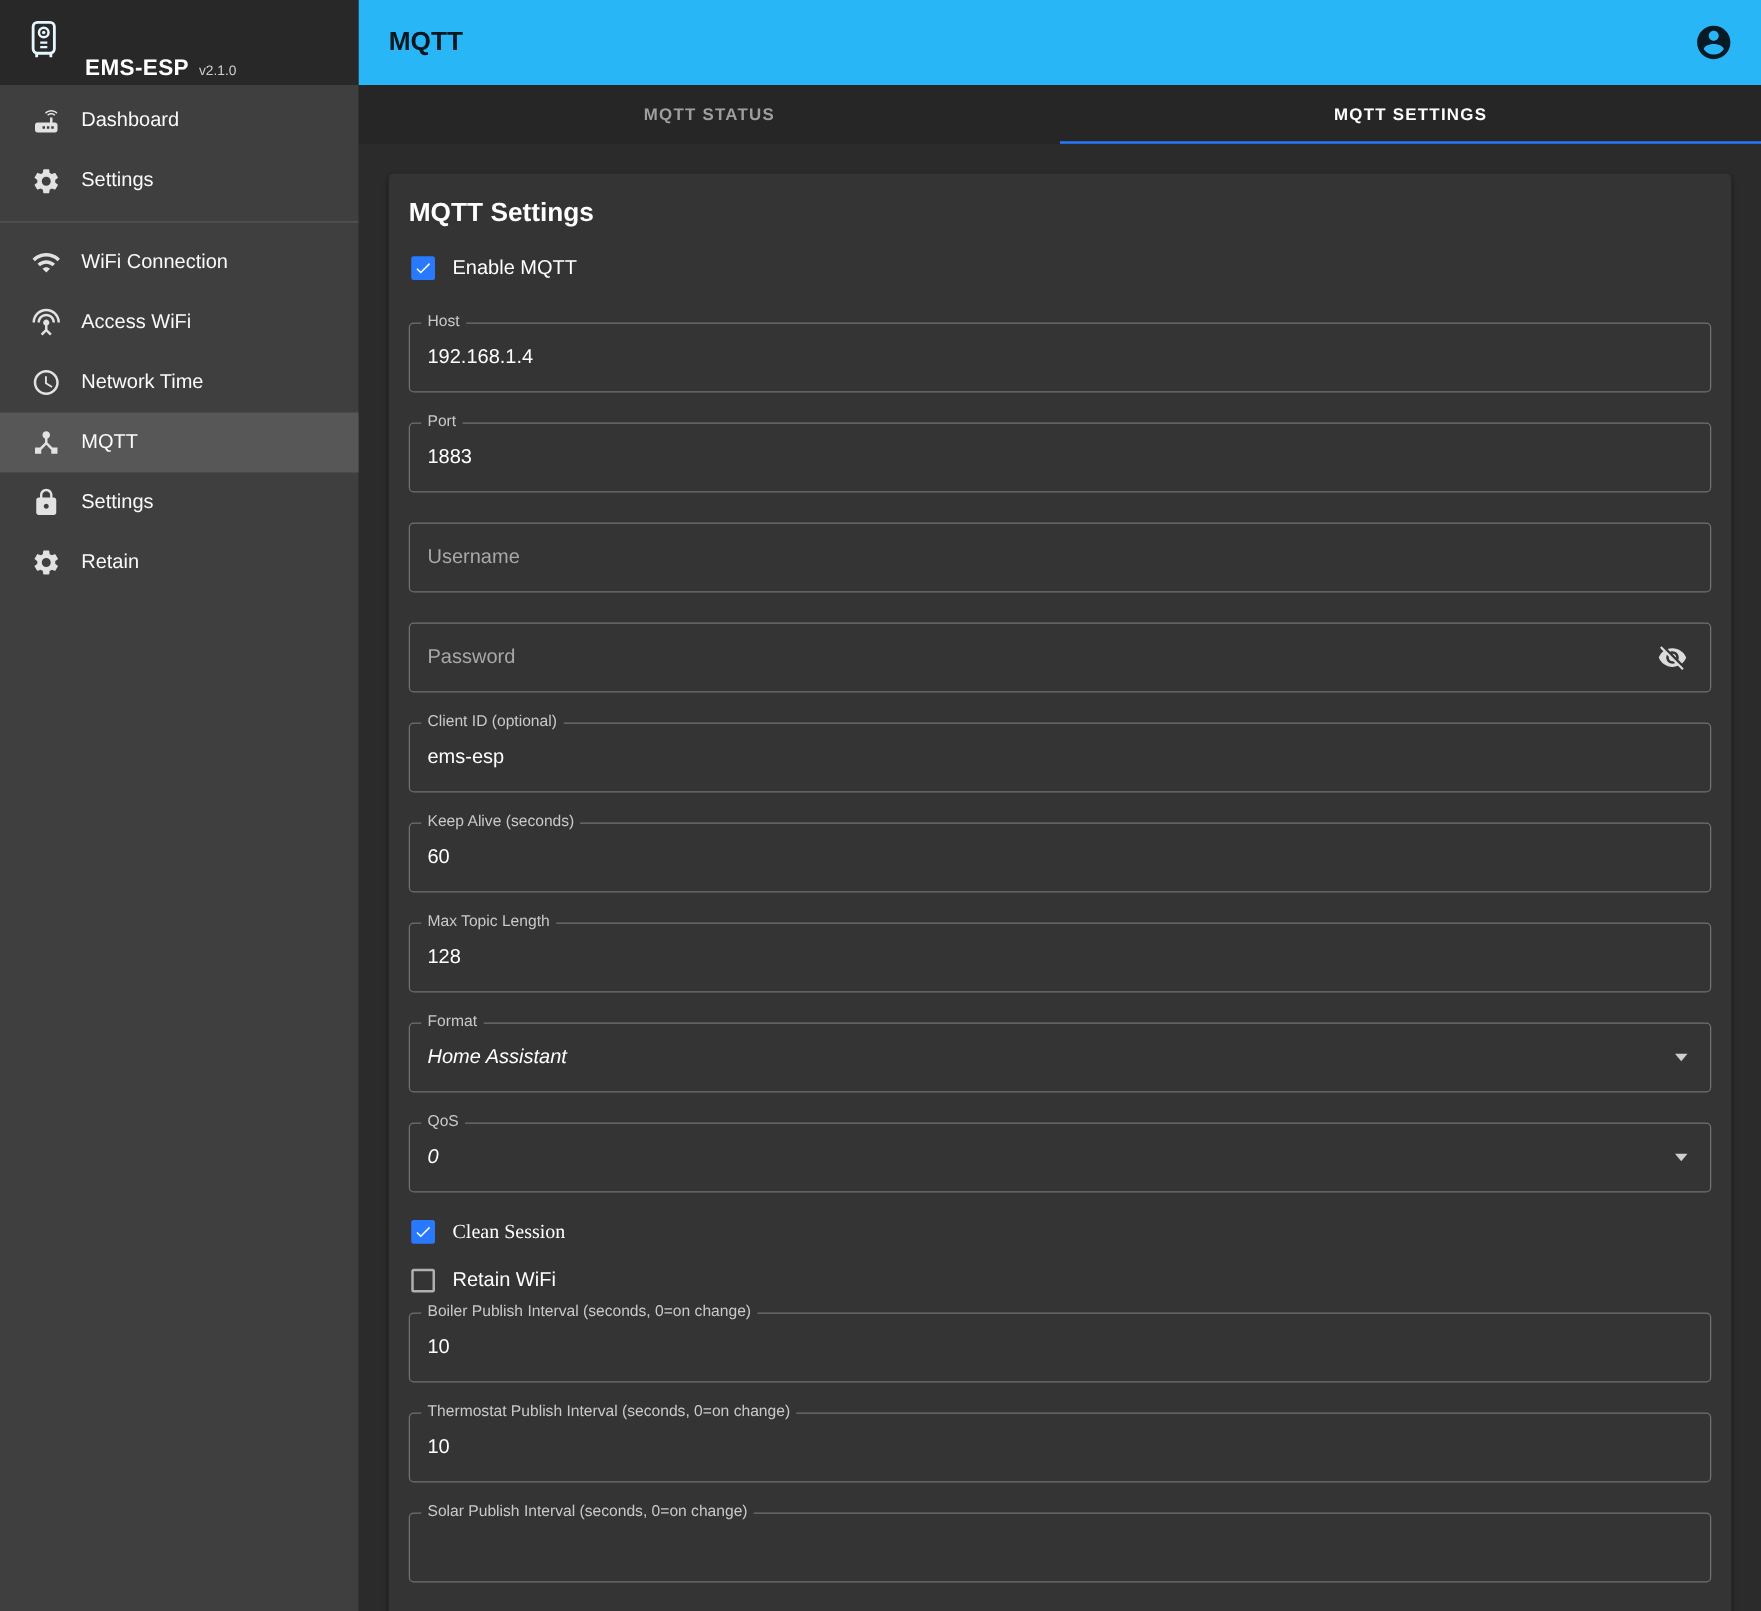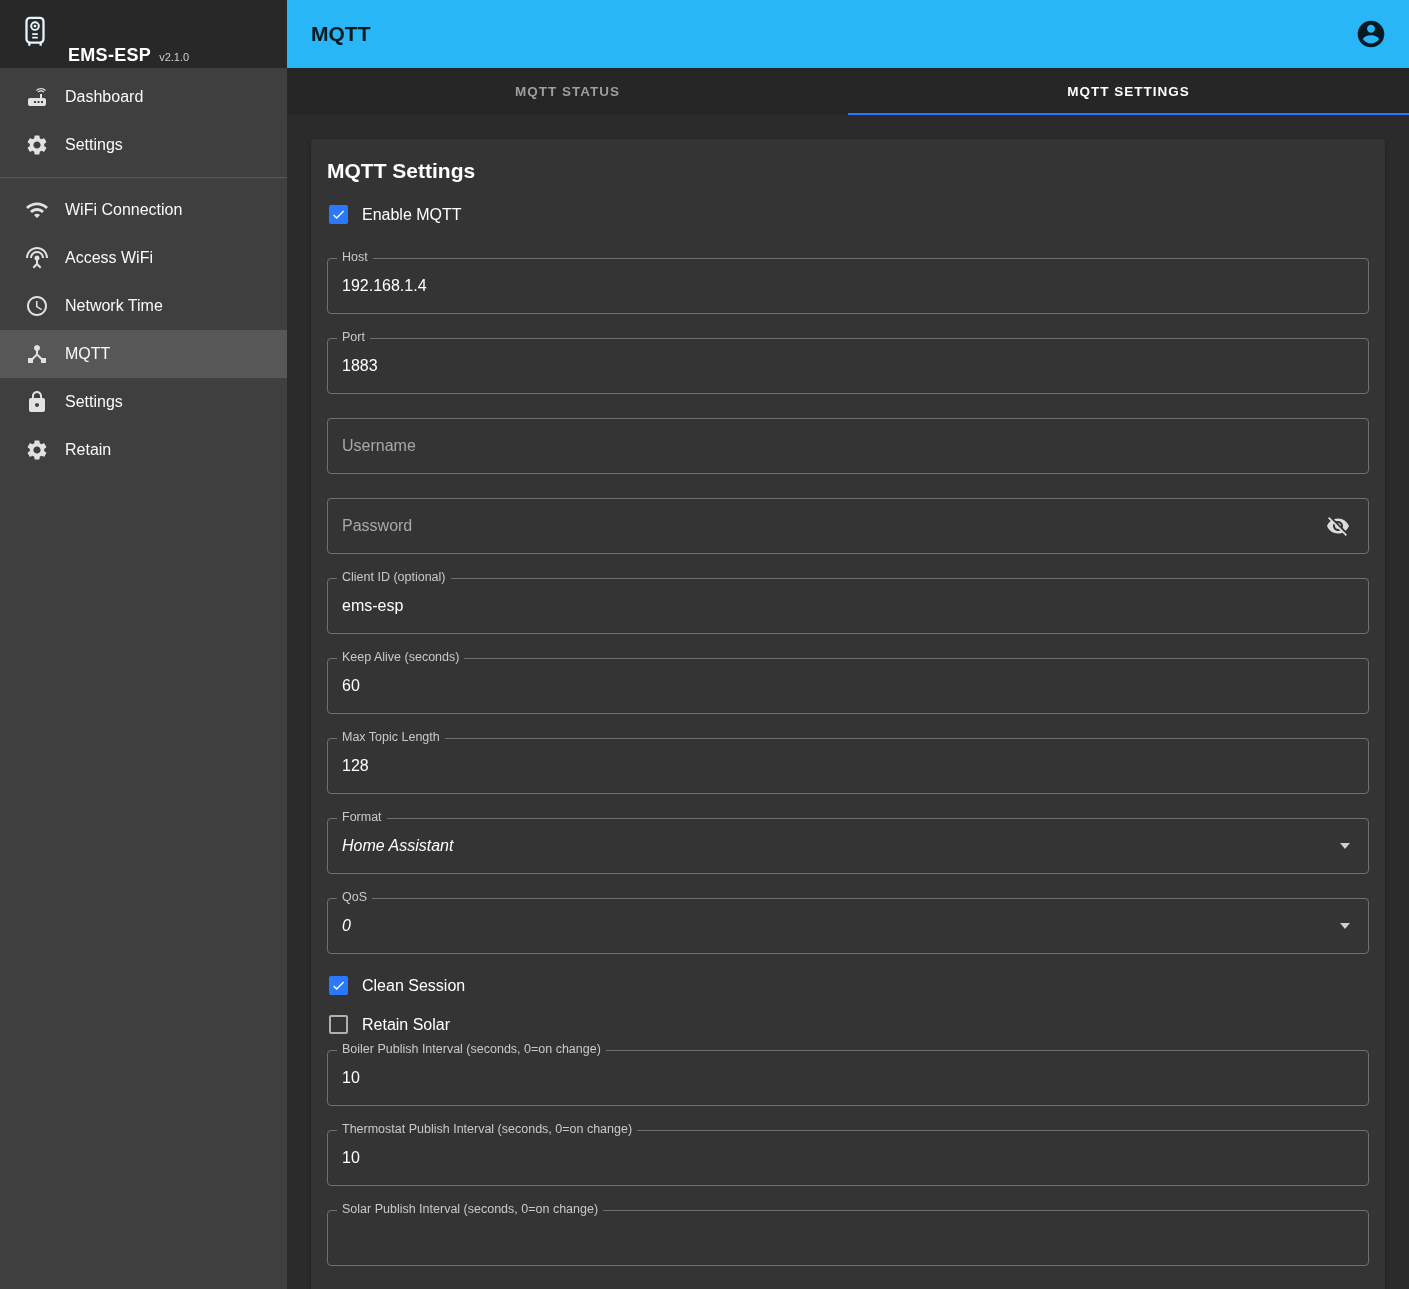--- a/index.html
+++ b/index.html
@@ -256,34 +256,34 @@
         </div>
 
         <div class="field">
           <span class="field-label">QoS</span>
           <div class="field-box select">
             <span class="select-value">0</span>
             <span class="select-arrow"></span>
           </div>
         </div>
 
-        <label class="check-row" style="margin-top:12px;">
+        <label class="check-row" style="margin-top:12px;font-family:Liberation Serif, serif;">
           <span class="checkbox checked">
             <svg viewBox="0 0 24 24">
                 <path d="M9 16.17 4.83 12l-1.42 1.41L9 19 21 7l-1.41-1.41z"></path>
               </svg>
           </span>
           <span class="check-label">Clean Session</span>
         </label>
 
         <label class="check-row">
           <span class="checkbox">
             
           </span>
-          <span class="check-label">Retain Solar</span>
+          <span class="check-label">Retain WiFi</span>
         </label>
 
 
         <div class="field" style="margin-top:6px;">
           <span class="field-label">Boiler Publish Interval (seconds, 0=on change)</span>
           <div class="field-box">
             <input class="field-input" value="10" style="">
           </div>
         </div>
 

